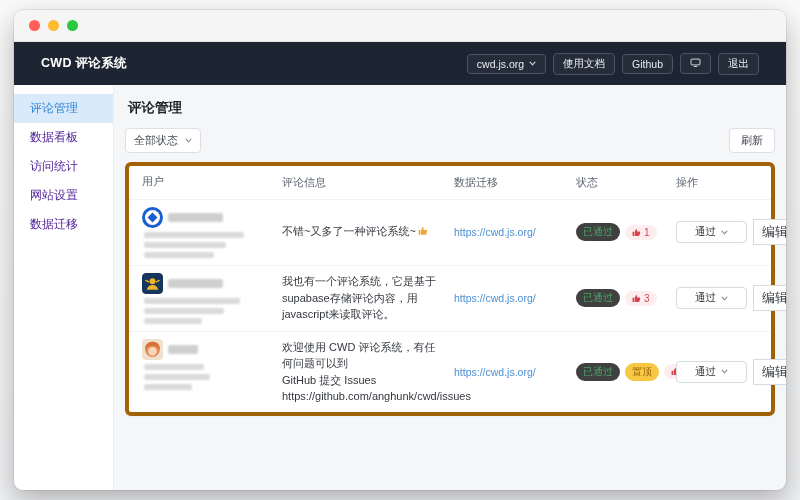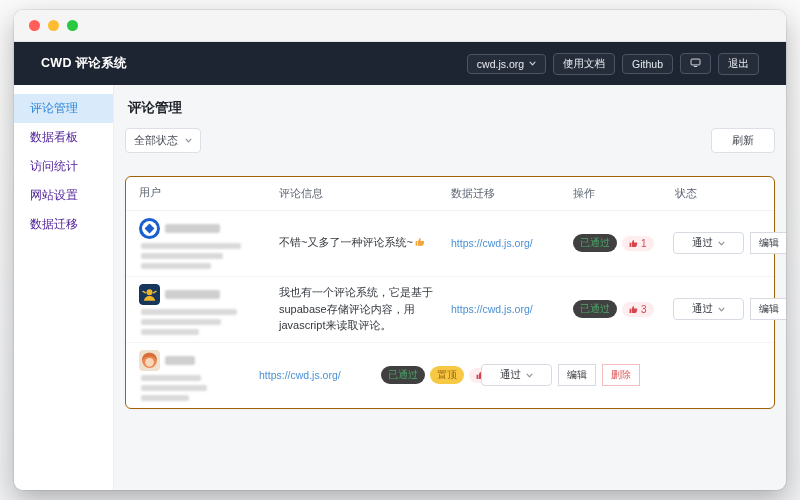--- a/index.html
+++ b/index.html
@@ -24,28 +24,28 @@
   .chev svg { display:block; }
 
   
   .bodyarea { flex:1; display:flex; min-height:0; }
   .sidebar { width:100px; background:#fff; border-right:1px solid #ebeef2; padding-top:9px; flex:none; }
   .side-item { font-size:12px; color:#4c1d95; padding:6px 0 6px 16px; cursor:pointer; }
   .side-item.active { background:#d9eafb; color:#2f86d8; }
 
   .main { flex:1; padding:13px 11px; min-width:0; }
   .page-title { font-size:13.5px; font-weight:bold; color:#1f2329; margin:1px 0 11px 3px; }
-  .toolbar { display:flex; align-items:center; margin-bottom:23px; }
+  .toolbar { display:flex; align-items:center; margin-bottom:9px; }
   .filter-select { background:#fff; border:1px solid #dcdfe5; border-radius:4px; font-size:11px; color:#4a4f57;
     padding:4px 8px; display:inline-flex; align-items:center; gap:7px; cursor:pointer; }
   .refresh-btn { margin-left:auto; background:#fff; border:1px solid #dcdfe5; border-radius:4px; font-size:11px;
-    color:#3d424a; padding:4px 20px; cursor:pointer; }
-
-  
-  .card { background:#fff; border-radius:6px; border:1px solid #a16207; box-shadow:0 1px 2px rgba(0,0,0,.03); }
+    color:#3d424a; padding:4px 11px; cursor:pointer; }
+
+  
+  .card { background:#fff; border-radius:6px; border:4px solid #a16207; box-shadow:0 1px 2px rgba(0,0,0,.03); }
   .trow { display:flex; padding:0 6px; align-items:center; }
   .thead { border-bottom:1px solid #f0f2f5; }
   .thead .cell { color:#5c6472; font-size:11px; padding:8px 7px; font-weight:normal; }
   .tdata { border-bottom:1px solid #f3f4f6; }
   .tdata:last-child { border-bottom:none; }
   .cell { padding:7px; font-size:11px; color:#33373d; }
   .c-user { width:120px; flex:none; align-self:flex-start; }
   .c-comment { width:172px; flex:none; line-height:1.5; white-space:pre-line;margin-left:20px; }
   .c-url { width:122px; flex:none; }
   .c-status { width:100px; flex:none; display:flex; align-items:center; gap:5px; flex-wrap:nowrap; }
@@ -66,21 +66,21 @@
   
   .badge { display:inline-flex; align-items:center; gap:3px; font-size:10px; padding:2px 7px; border-radius:9px; white-space:nowrap; }
   .b-pass { background:#404040; color:#4aa869; }
   .b-like { background:#fdedef; color:#d8434e; }
   .b-pin  { background:#f6c844; color:#9c6410; }
   .thumb svg { display:block; }
 
   
   .op-select { border:1px solid #d6dae1; border-radius:4px; font-size:10.5px; padding:3px 18px; background:#fff;
     display:inline-flex; gap:5px; align-items:center; color:#33373d; cursor:pointer; white-space:nowrap; }
-  .op-btn { border:1px solid #d6dae1; border-radius:0; font-size:10px; padding:3px 8px; background:#fff;
+  .op-btn { border:1px solid #d6dae1; border-radius:0; font-size:13px; padding:3px 8px; background:#fff;
     color:#33373d; cursor:pointer; white-space:nowrap; }
   .op-del { border-color:#f2bfbf; color:#e05a5a; }
   .emoji-ic { display:inline-block; vertical-align:-1px; margin-left:2px; }
 </style>
 </head>
 <body>
 
 <div class="page">
   <div class="window">
 
@@ -139,22 +139,22 @@
           </span>
           <span class="refresh-btn">刷新</span>
         </div>
 
         <div class="card">
 
           <div class="trow thead">
             <div class="cell c-user">用户</div>
             <div class="cell c-comment">评论信息</div>
             <div class="cell c-url">数据迁移</div>
+            <div class="cell c-status">状态</div>
             <div class="cell c-ops">操作</div>
-            <div class="cell c-status">状态</div>
           </div>
 
           <div class="trow tdata">
             <div class="cell c-user">
               <div class="user-top">
                 <div class="avatar av-circle">
                   <span class="inner"></span>
                     <span class="diamond"></span>
                 </div>
                 <div class="blur-name"></div>
@@ -250,20 +250,23 @@
                       <circle cx="12" cy="14" r="5" fill="#f8d8b8"></circle>
                       <path d="M3.5 12c0-6.5 4-9 8.5-9s8.5 2.5 8.5 9c-2.2-3.4-4.3-4.6-8.5-4.6S5.7 8.6 3.5 12z" fill="#d86f3a"></path>
                     </svg>
                 </div>
                 <div class="blur-name" style="width:30px"></div>
               </div>
               <div class="blur-line" style="width:60px"></div>
               <div class="blur-line" style="width:66px"></div>
               <div class="blur-line" style="width:48px; margin-bottom:0"></div>
             </div>
+            <div class="cell c-comment">欢迎使用 CWD 评论系统，有任何问题可以到
+GitHub 提交 Issues
+https://github.com/anghunk/cwd/issues</div>
             <div class="cell c-url">
               <a class="link">https://cwd.js.org/</a>
             </div>
             <div class="cell c-status">
               <span class="badge b-pass">已通过</span>
               <span class="badge b-pin">置顶</span>
               <span class="badge b-like">
                 <span class="thumb">
                     <svg width="9" height="9" viewBox="0 0 16 16" fill="#d8434e">
                       <path d="M1 6.5h2.6V14H1zM4.6 14V7.2L7.3 1.6c.9 0 1.6.7 1.6 1.6v3h4.3c.9 0 1.6.8 1.4 1.7l-1.1 4.6c-.2.9-.9 1.5-1.8 1.5H4.6z"></path>

